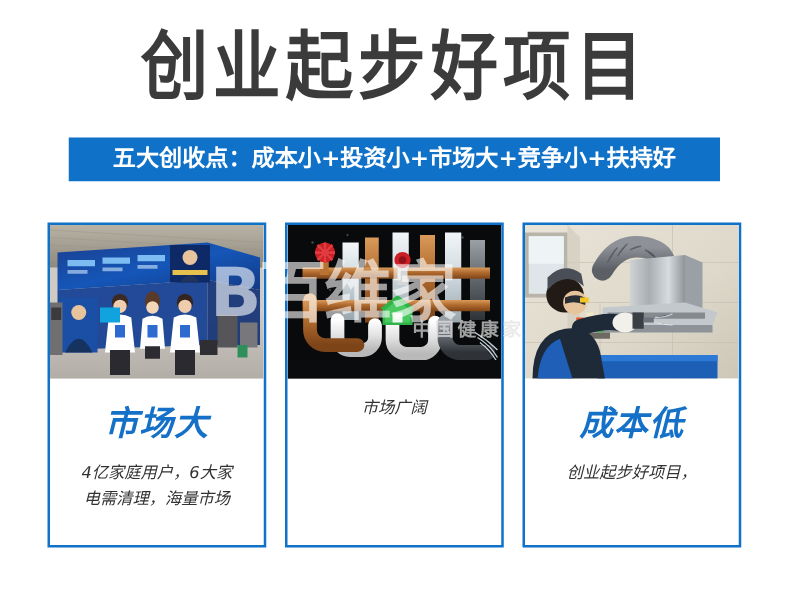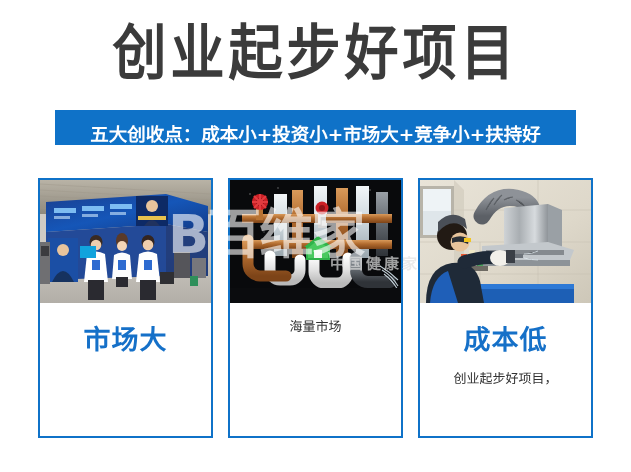--- a/index.html
+++ b/index.html
@@ -40,21 +40,21 @@
 
   
   .banner {
     position: absolute;
     left: 55px;
     top: 110px;
     width: 521px;
     height: 35px;
     background: #0f72c8;
     display: flex;
-    align-items: flex-end;
+    align-items: center;
     justify-content: center;
   }
   .banner-text {
     color: #ffffff;
     font-size: 18.5px;
     line-height: 20px;
     font-weight: 700;
     letter-spacing: 0px;
     white-space: nowrap;
     font-family: "DejaVu Sans", "Liberation Sans", sans-serif;
@@ -74,20 +74,21 @@
   .card {
     position: relative;
     width: 175px;
     height: 260px;
     border: 2px solid #0f72c8;
     background: #ffffff;
     display: flex;
     flex-direction: column;
     align-items: center;
     overflow: hidden;
+    font-style: italic;
   }
 
   .card-photo {
     position: relative;
     width: 171px;
     height: 123px;
     overflow: hidden;
     flex: 0 0 auto;
   }
   .card-photo svg { display: block; width: 171px; height: 123px; }
@@ -241,20 +242,24 @@
 
           <rect x="134" y="72" width="16" height="26" fill="#55555a"></rect>
           <rect x="152" y="78" width="14" height="20" fill="#77777c"></rect>
           <rect x="120" y="92" width="14" height="12" fill="#2f2f33"></rect>
           <rect x="150" y="96" width="8" height="10" fill="#2f8f5a"></rect>
 
           <rect x="40" y="66" width="16" height="12" fill="#11a3dd"></rect>
         </svg>
       </div>
       <div class="card-title">市场大</div>
+      <div class="card-desc">
+        <div>4亿家庭用户，6大家</div>
+        <div>电需清理，海量市场</div>
+      </div>
     </div>
 
     <div class="card">
       <div class="card-photo">
         <svg viewBox="0 0 171 123" preserveAspectRatio="none" aria-hidden="true">
           <defs>
             <linearGradient id="cop" x1="0" y1="0" x2="0" y2="1">
               <stop offset="0" stop-color="#d99a5a"></stop>
                 <stop offset="0.45" stop-color="#b06a2e"></stop>
                 <stop offset="1" stop-color="#7d4418"></stop>
@@ -328,21 +333,21 @@
           <g transform="translate(74,56)">
             <path d="M14 0 L28 11 L26 11 L26 24 L2 24 L2 11 L0 11 Z" fill="#2fb34a"></path>
             <path d="M14 4 L24 12 L24 22 L4 22 L4 12 Z" fill="#49c95f"></path>
             <rect x="10" y="14" width="8" height="8" fill="#ffffff" opacity="0.9"></rect>
           </g>
 
           <rect x="0" y="108" width="171" height="15" fill="#0b0c0e"></rect>
         </svg>
       </div>
       <div class="card-desc">
-        <div>海量市场</div>
+        <div>市场广阔</div>
       </div>
     </div>
 
     <div class="card">
       <div class="card-photo">
         <svg viewBox="0 0 171 123" preserveAspectRatio="none" aria-hidden="true">
           <defs>
             <linearGradient id="wall3" x1="0" y1="0" x2="1" y2="1">
               <stop offset="0" stop-color="#e9e4d8"></stop>
                 <stop offset="0.6" stop-color="#ded8ca"></stop>

